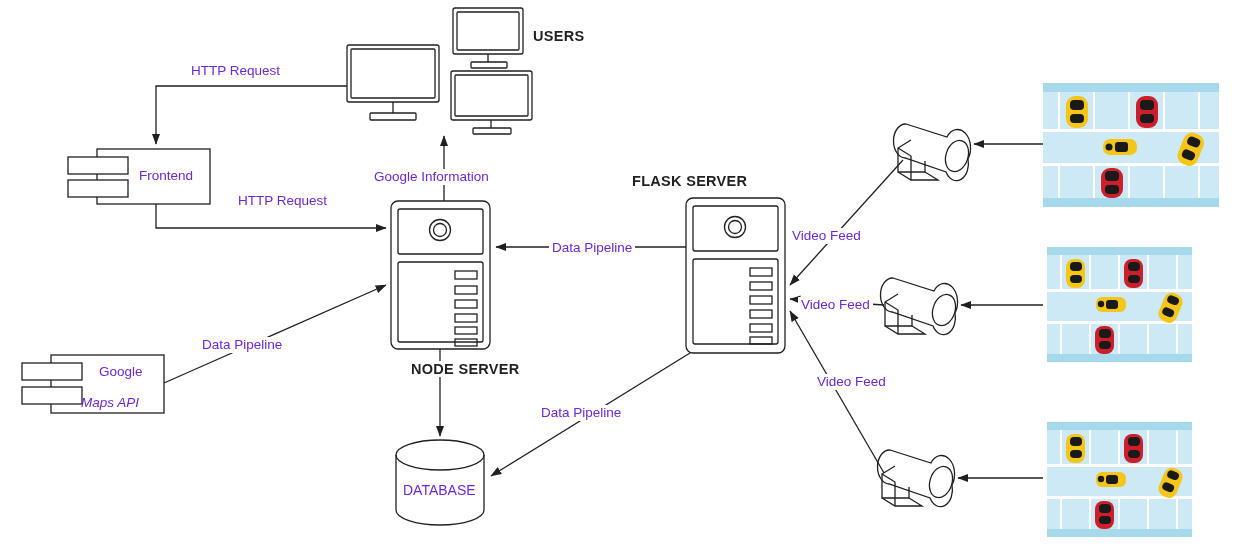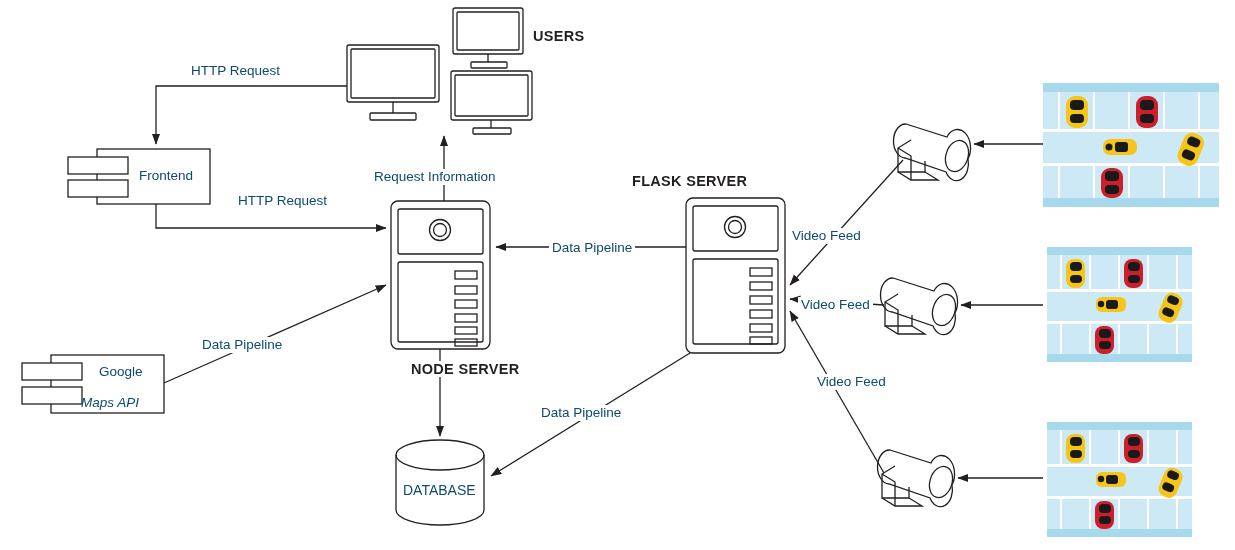--- a/index.html
+++ b/index.html
@@ -8,21 +8,21 @@
     width:1235px;height:550px;
     font-family:"Liberation Sans","DejaVu Sans",sans-serif;
     position:relative;overflow:hidden;
     color:#1a1a1a;
   }
   #canvas{position:absolute;inset:0;width:1235px;height:550px;padding-left:28px;}
   .svg-layer{position:absolute;left:0;top:0;width:1235px;height:550px;}
   .lbl{
     position:absolute;
     font-size:13.5px;
-    color:#0c4a6e;
+    color:#6d28d9;
     white-space:nowrap;
     background:#ffffff;
     padding:0 3px;
     line-height:16px;
     text-align:center;
   }
   .lbl-bold{
     position:absolute;
     font-size:14.5px;
     font-weight:bold;
@@ -336,21 +336,21 @@
   <div class="lbl-bold" style="left:389px;top:361px;background:#ffffff;padding:0 2px;margin-left:20px;">NODE SERVER</div>
 
   <div class="lbl-bold" style="left:632px;top:173px;">FLASK SERVER</div>
 
   <div class="lbl" style="left:400px;top:482px;font-size:14px;background:transparent;">DATABASE</div>
 
   <div class="lbl" style="left:188px;top:63px;">HTTP Request</div>
 
   <div class="lbl" style="left:235px;top:193px;">HTTP Request</div>
 
-  <div class="lbl" style="left:371px;top:169px;">Request Information</div>
+  <div class="lbl" style="left:371px;top:169px;">Google Information</div>
 
   <div class="lbl" style="left:199px;top:337px;">Data Pipeline</div>
 
   <div class="lbl" style="left:549px;top:240px;">Data Pipeline</div>
 
   <div class="lbl" style="left:538px;top:405px;">Data Pipeline</div>
 
   <div class="lbl" style="left:789px;top:228px;">Video Feed</div>
 
   <div class="lbl" style="left:798px;top:297px;">Video Feed</div>

